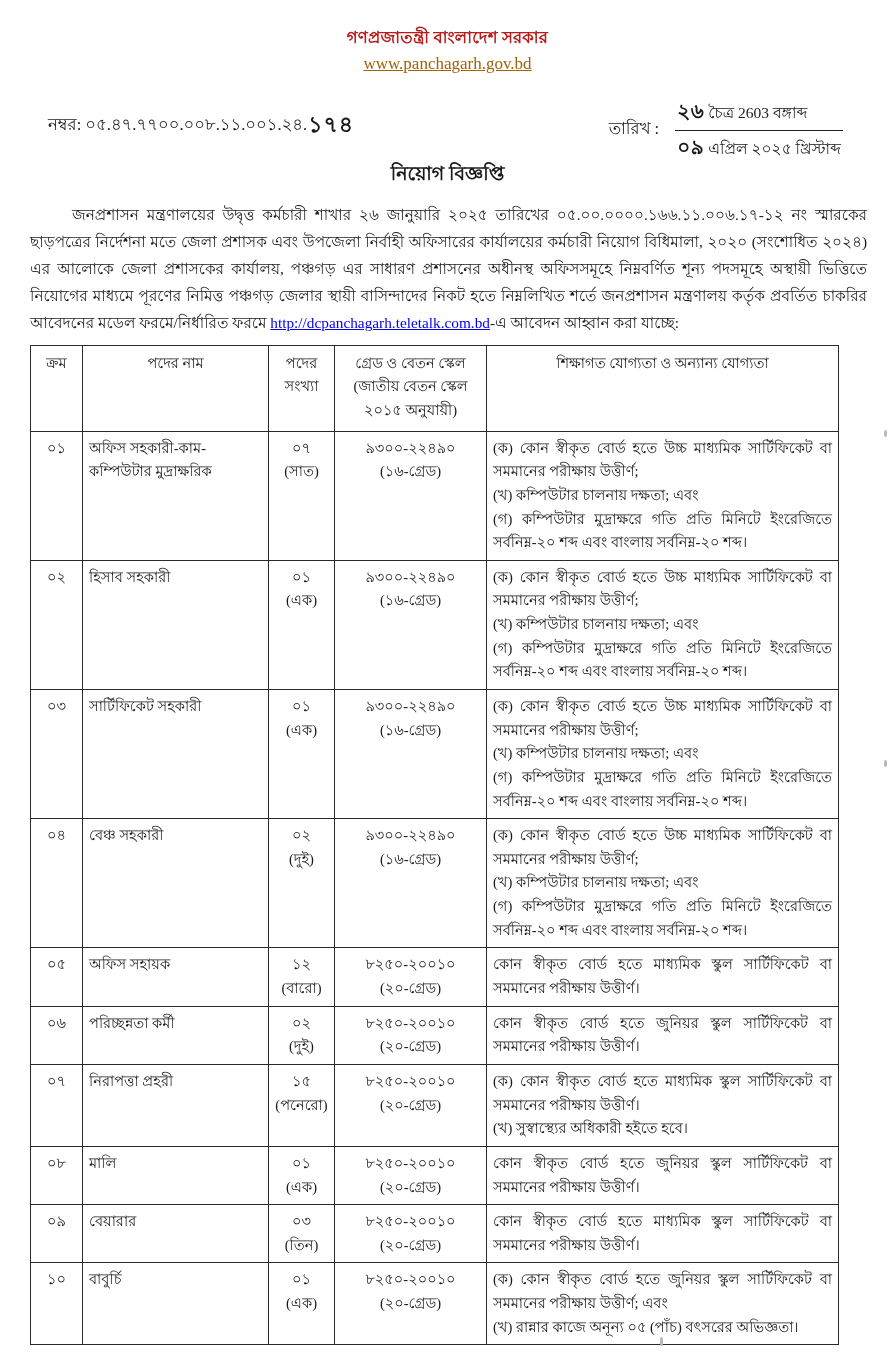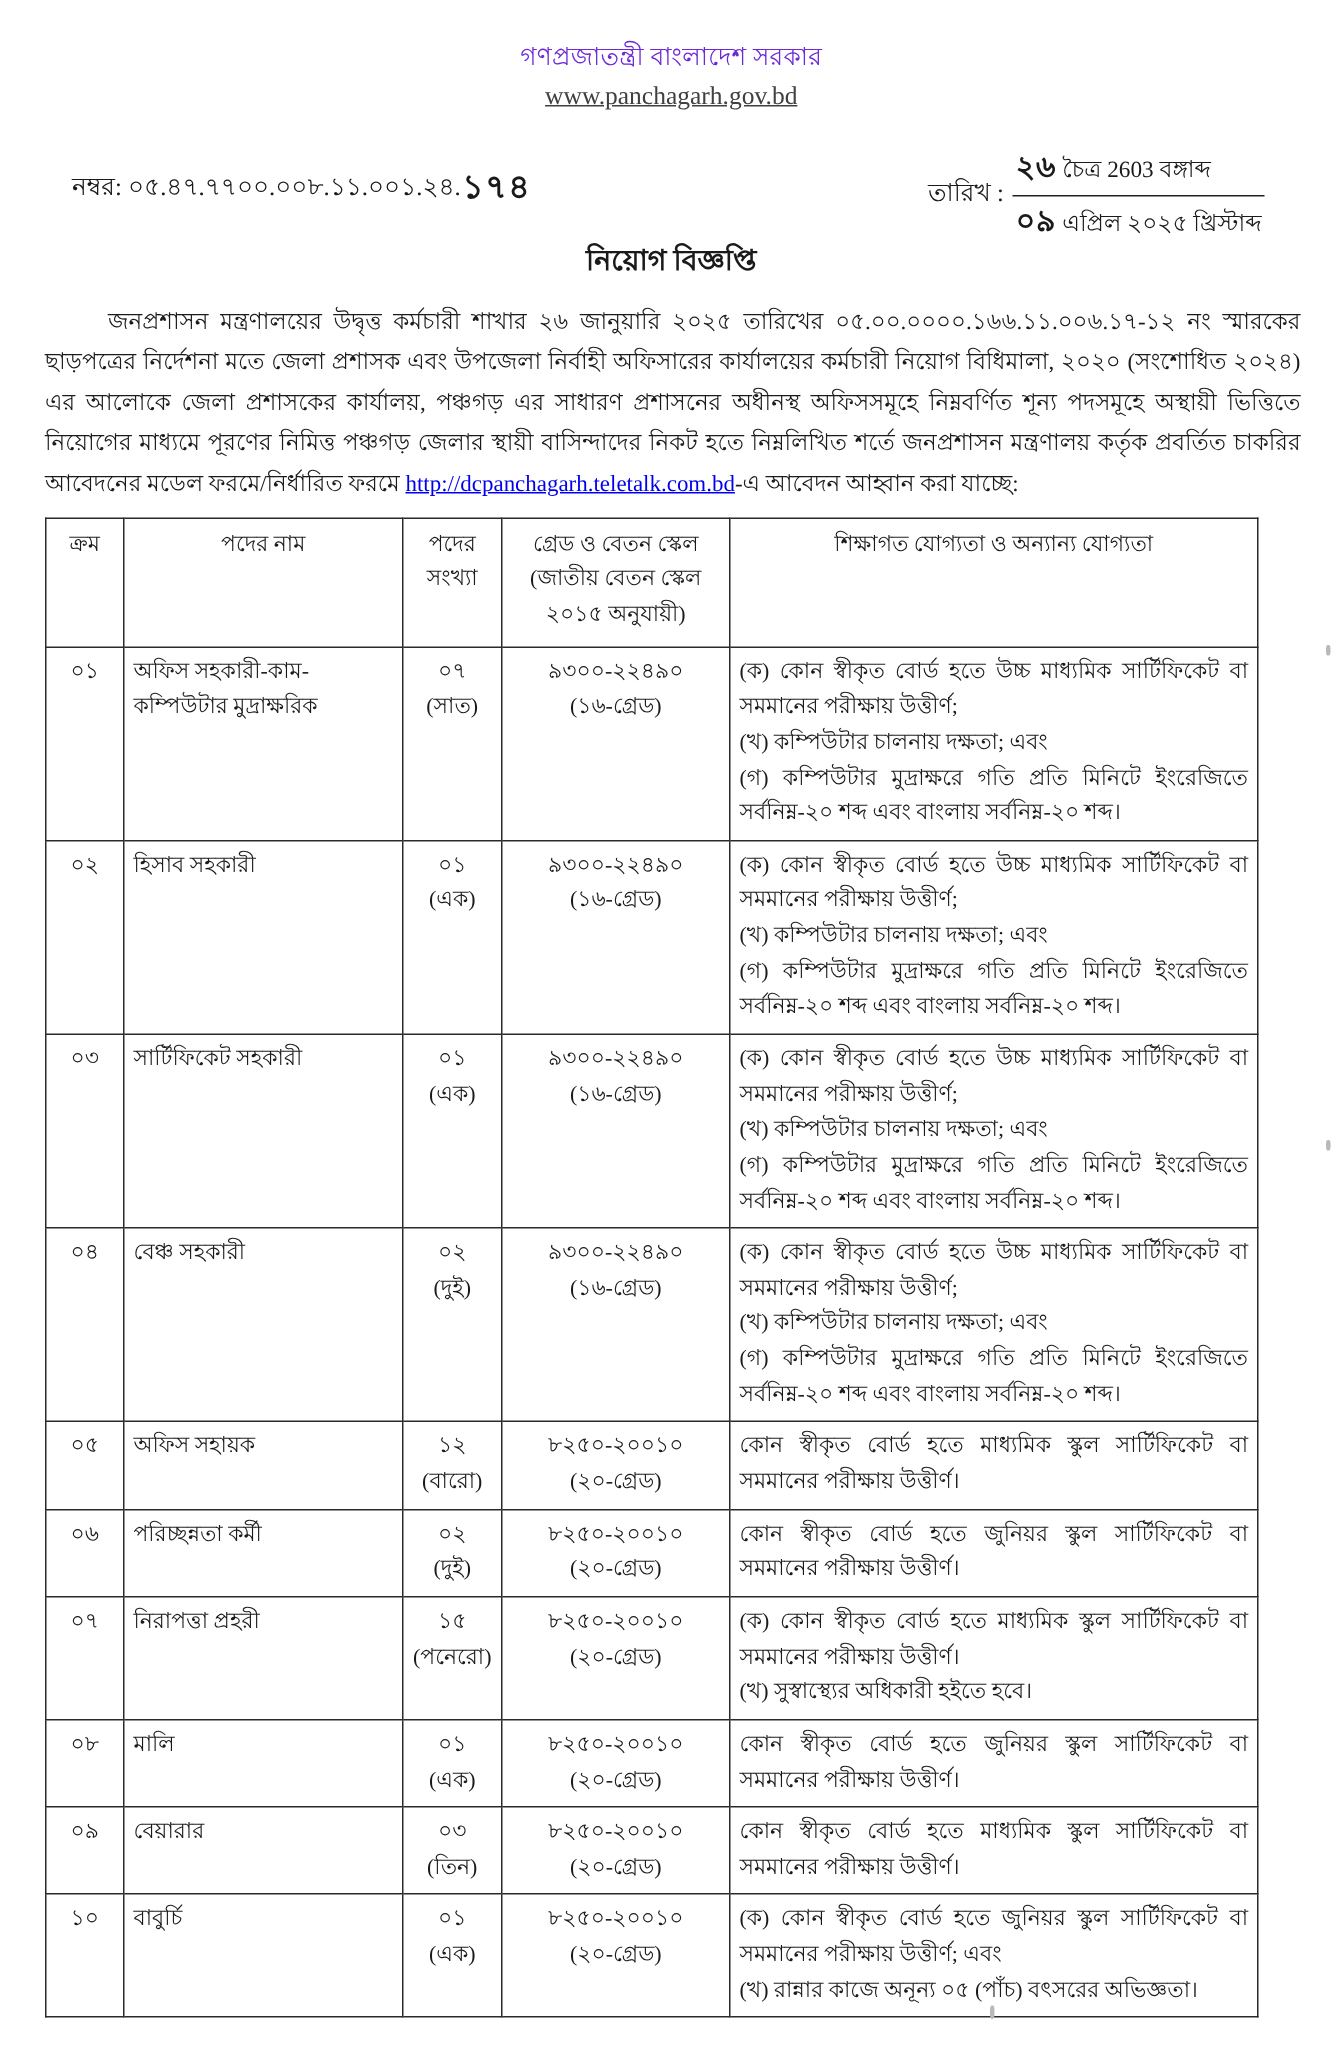--- a/index.html
+++ b/index.html
@@ -26,30 +26,31 @@
 
   
   .letterhead {
     text-align: center;
     padding-top: 26px;
     line-height: 1.45;
   }
   .letterhead .lh-line {
     font-size: 16.5px;
     letter-spacing: .2px;
-    color: #6d28d9;
+    color: #b91c1c;
+    font-weight: bold;
   }
   .letterhead .lh-line.small {
     font-size: 15.5px;
   }
   .letterhead .lh-url {
     font-size: 17px;
     text-decoration: underline;
     font-family: "Liberation Serif", serif;
-    color: #404040;
+    color: #a16207;
     margin-top: 2px;
     display: inline-block;
   }
 
   
   .memo-row {
     position: relative;
     height: 62px;
     margin-top: 14px;
   }
@@ -66,21 +67,21 @@
     letter-spacing: 1px;
     vertical-align: -2px;
     margin-left: 1px;
   }
   .date-block {
     position: absolute;
     right: 52px;
     top: 4px;
     display: flex;
     align-items: center;
-    gap: 6px;
+    gap: 16px;
   }
   .date-label {
     font-size: 16.5px;
     padding-bottom: 2px;
   }
   .date-lines {
     display: flex;
     flex-direction: column;
     text-align: left;
   }

